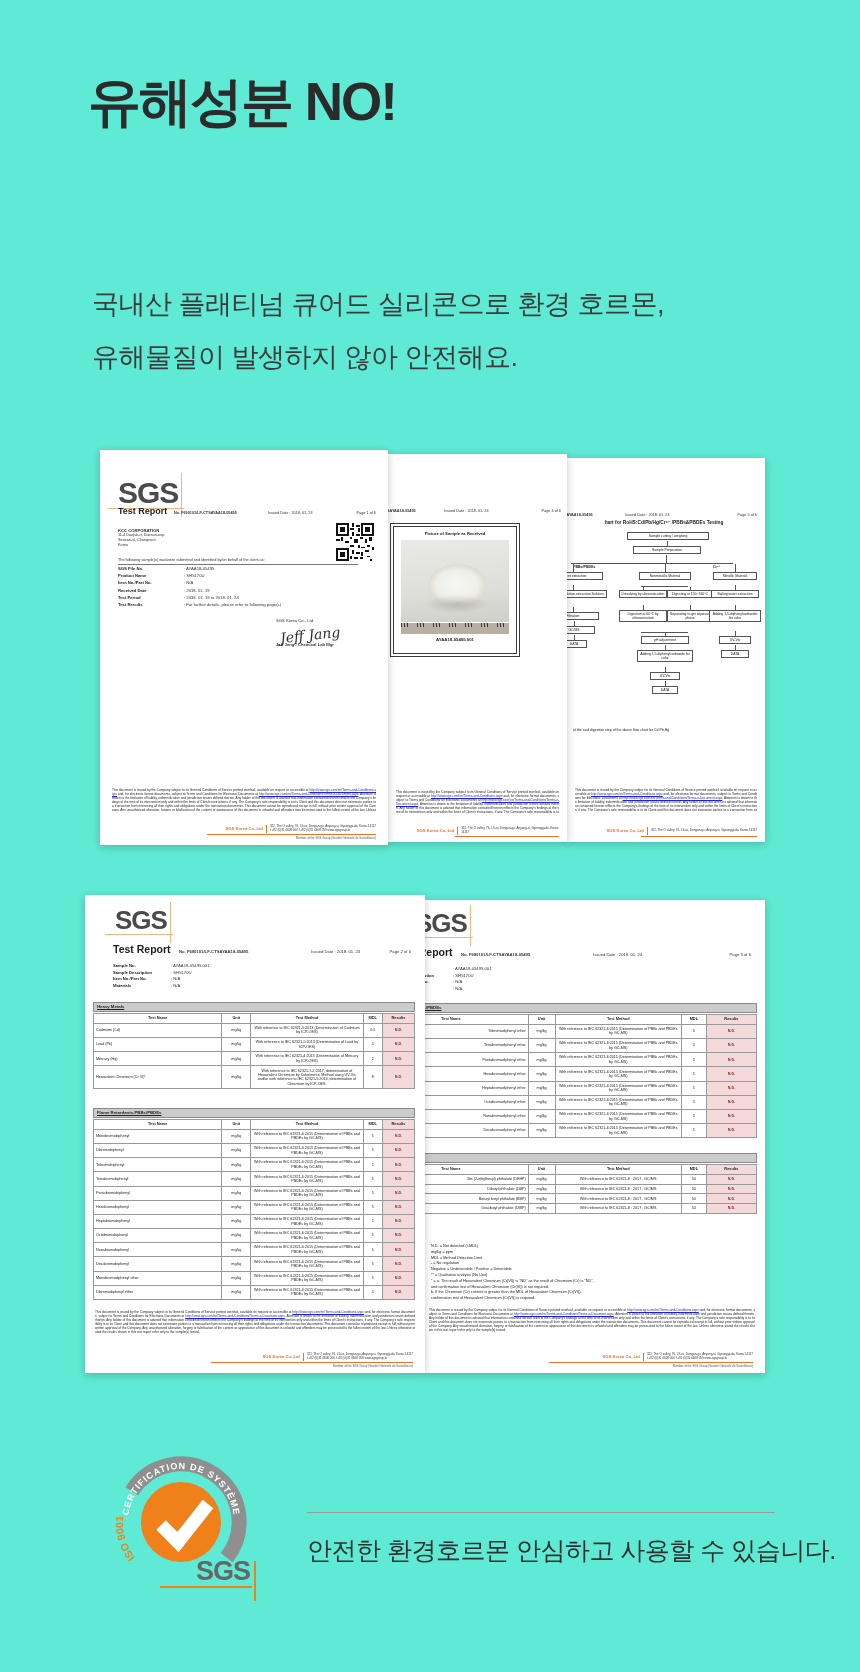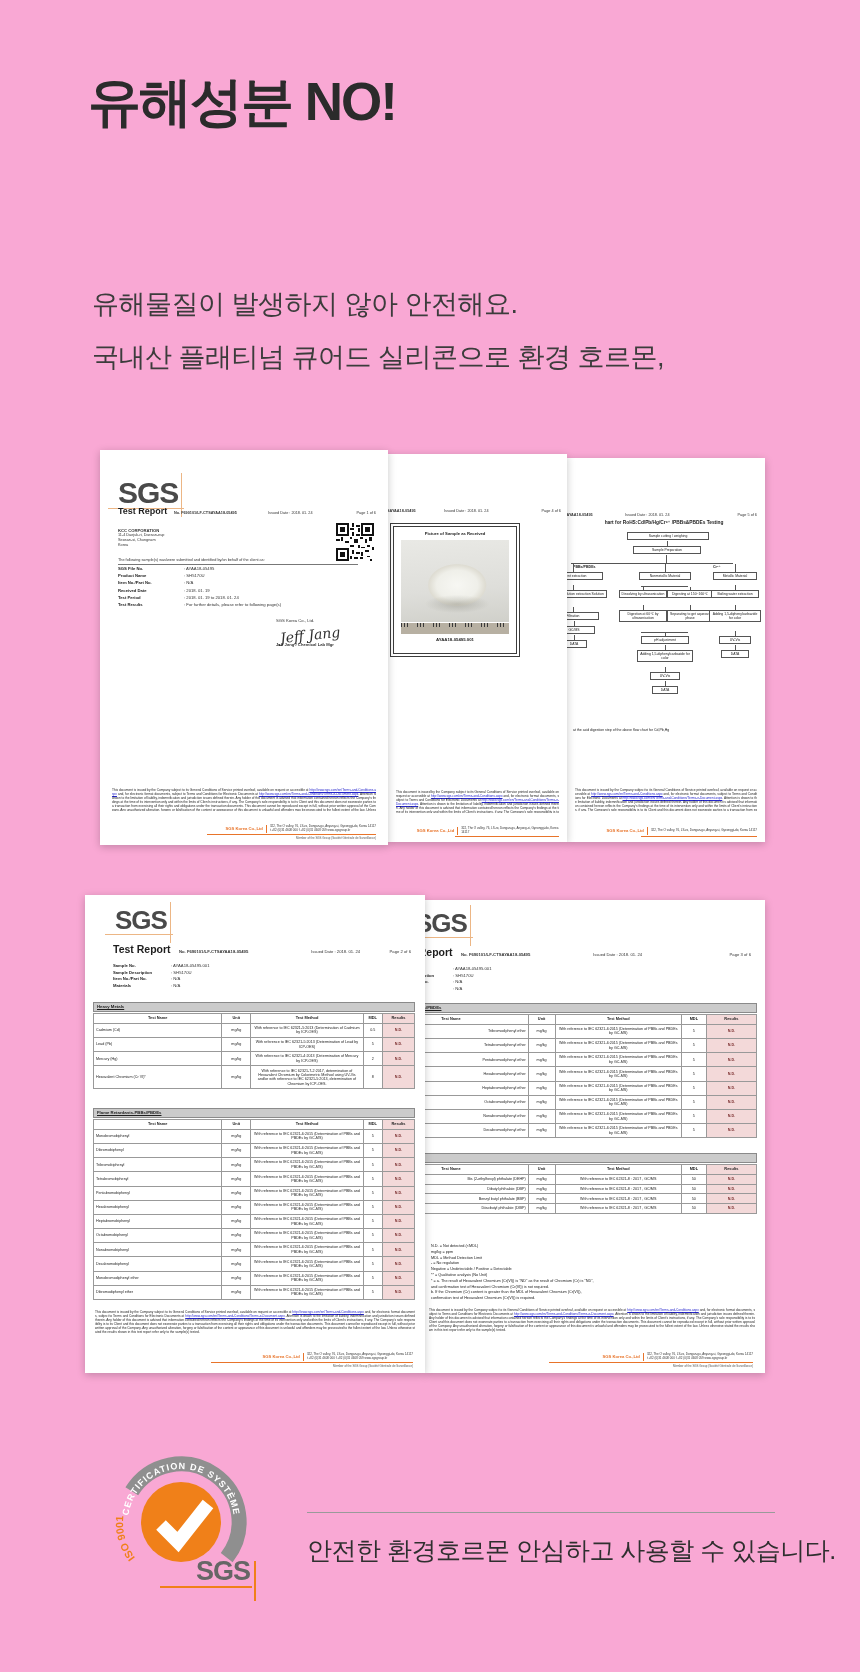--- a/index.html
+++ b/index.html
@@ -1,16 +1,16 @@
 <!DOCTYPE html>
 <html><head>
 <meta charset="utf-8">
 <style>
   html,body{margin:0;padding:0;background:#fff;}
-  .canvas{position:relative;width:860px;height:1672px;overflow:hidden;background:#f9a8d4;
+  .canvas{position:relative;width:860px;height:1672px;overflow:hidden;background:#5eead4;
           font-family:"Liberation Sans","DejaVu Sans",sans-serif;}
 
   
   .intro-title{position:absolute;left:88px;top:64px;font-size:53px;line-height:76px;
                font-weight:bold;color:#2b2b2b;letter-spacing:-2px;}
   .intro-sub{position:absolute;left:92px;top:278px;font-size:27px;line-height:53px;
              color:#3c3c3c;letter-spacing:-0.5px;}
 
   
   .docrow1{position:absolute;left:0;top:450px;width:860px;height:400px;}
@@ -111,22 +111,22 @@
 </style>
 </head>
 <body>
 
 <div class="canvas">
 
   <div class="intro-title">
     <div>유해성분 NO!</div>
   </div>
   <div class="intro-sub">
+    <div>국내산 플래티넘 큐어드 실리콘으로 환경 호르몬,</div>
     <div>유해물질이 발생하지 않아 안전해요.</div>
-    <div>국내산 플래티넘 큐어드 실리콘으로 환경 호르몬,</div>
   </div>
 
   <div class="docrow1">
 
     <div class="page" style="left:100px;top:0;width:288px;height:395px;z-index:3">
       <div class="doclogo" style="left:18px;top:26px;font-size:30px">SGS</div>
       <div class="rephead" style="left:18px;right:12px;top:56px">
         <span class="rep-label">Test Report</span>
         <span class="rep-no">No. F690101/LF-CTSAYAA18-05495</span>
         <span class="rep-issued">Issued Date :  2018. 01. 24</span>

